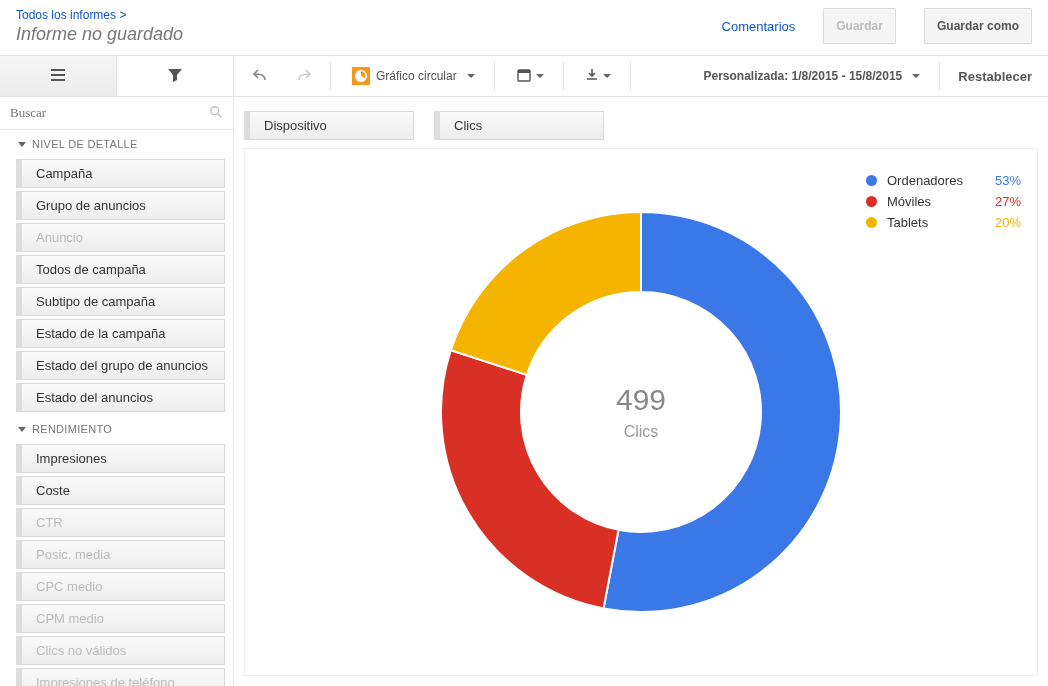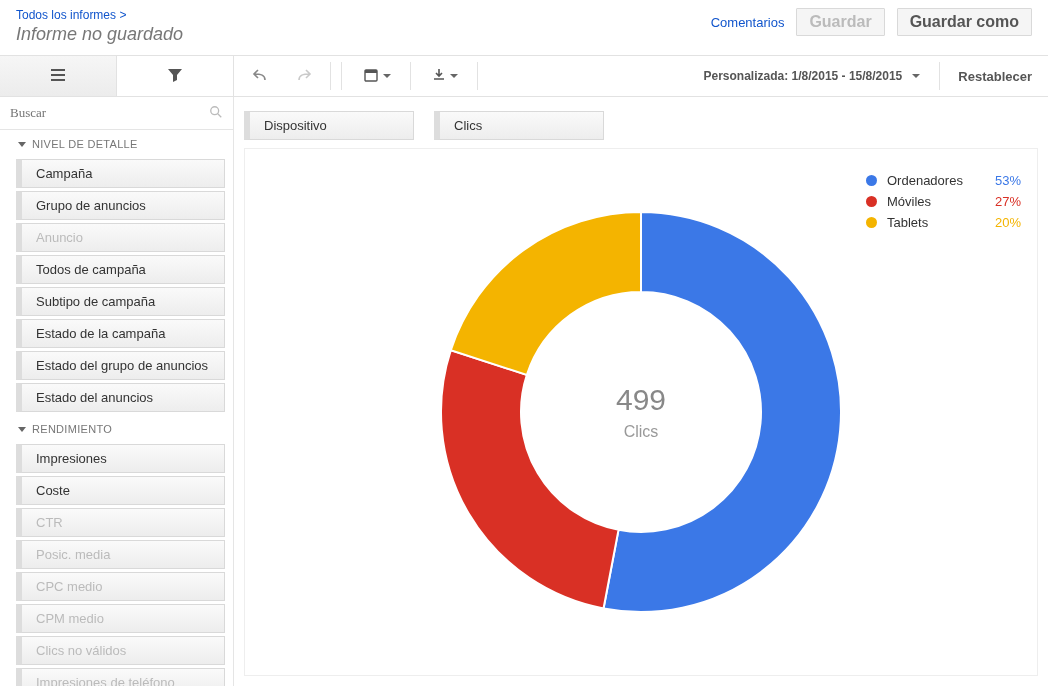--- a/index.html
+++ b/index.html
@@ -2,23 +2,23 @@
 <html><head>
 <meta charset="utf-8">
 <style>
   * { box-sizing: border-box; margin: 0; padding: 0; }
   body { font-family: Arial, sans-serif; font-size: 13px; color: #333; background: #fff; }
   .app { width: 1048px; height: 686px; display: flex; flex-direction: column; }
   .header { display: flex; justify-content: space-between; align-items: flex-start; padding: 8px 16px 10px 16px; }
   .header-left { }
   .breadcrumb { color: #15c; font-size: 12px; cursor: pointer; }
   .title { color: #777; font-style: italic; font-size: 18px; font-weight: normal; margin-top: 2px; }
-  .header-right { display: flex; gap: 12px; align-items: center; }
+  .header-right { display: flex; gap: 28px; align-items: center; }
   .link-comments { color: #15c; font-size: 13px; cursor: pointer; }
-  .btn { background: #f5f5f5; border: 1px solid #d9d9d9; padding: 4px 12px; font-size: 16px; cursor: pointer; font-weight: bold; color: #555; border-radius: 1px; }
+  .btn { background: #f5f5f5; border: 1px solid #d9d9d9; padding: 10px 12px; font-size: 12px; cursor: pointer; font-weight: bold; color: #555; border-radius: 1px; }
   .btn[disabled] { color: #bbb; cursor: default; }
   .toolbar-row { display: flex; border-top: 1px solid #e2e2e2; border-bottom: 1px solid #e2e2e2; height: 42px; }
   .toolbar-left { display: flex; width: 234px; }
   .tab-btn { flex:1; display:flex; align-items:center; justify-content:center; border-right:1px solid #e2e2e2; cursor:pointer; }
   .tab-btn.active { background: linear-gradient(#f6f6f6,#ececec); }
   .tab-btn svg { width:16px; height:16px; fill:#555; }
   .toolbar-right { flex:1; display:flex; align-items:center; }
   .tbtn { height: 28px; display:flex; align-items:center; justify-content:center; padding:0 10px; margin-left: 8px; border:1px solid transparent; cursor:pointer; font-size:12px; color:#555; }
   .tbtn.undo, .tbtn.redo { width:36px; padding:0; }
   .sep { width:1px; height:28px; background:#e2e2e2; margin:0 2px 0 8px; }
@@ -98,20 +98,29 @@
         </span>
       </div>
       <div class="tbtn redo" style="opacity:.45;">
         <span>
           <svg width="16" height="16" viewBox="0 0 16 16">
               <path d="M10 3 L14 7 L10 11 M14 7 C 7 7 3 8 3 13" fill="none" stroke="#888" stroke-width="1.6"></path>
             </svg>
         </span>
       </div>
       <div class="sep"></div>
+      <div class="tbtn chart-type">
+        <span class="icon">
+          <svg viewBox="0 0 12 12">
+              <path d="M6 0A6 6 0 1 1 5.99 0zM6 1v5l4 2A5 5 0 0 0 6 1z"></path>
+            </svg>
+        </span>
+        <span>Gráfico circular</span>
+        <span class="caret"></span>
+      </div>
       <div class="sep"></div>
       <div class="tbtn">
         <span>
           <svg width="16" height="16" viewBox="0 0 16 16" fill="#555">
               <rect x="2" y="3" width="12" height="11" rx="1" fill="none" stroke="#555" stroke-width="1.4"></rect>
               <rect x="2" y="3" width="12" height="3"></rect>
             </svg>
         </span>
         <span class="caret"></span>
       </div>

